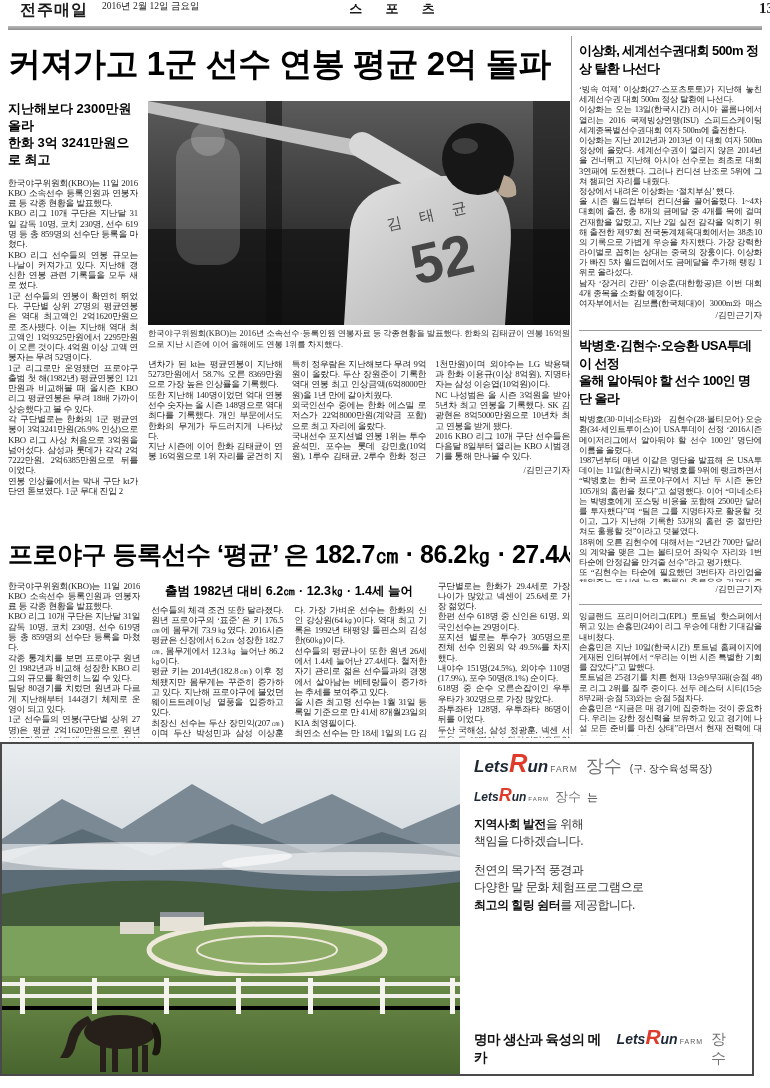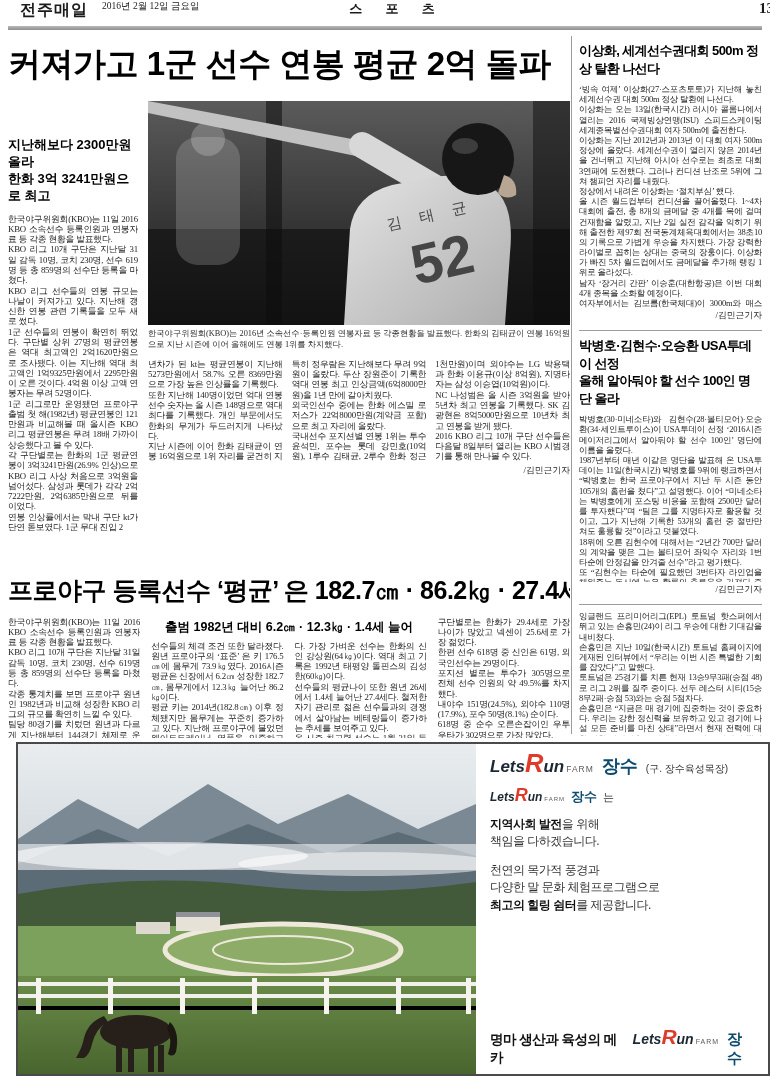--- a/index.html
+++ b/index.html
@@ -11,21 +11,21 @@
   .hdr-date{font-size:9.5px;margin-left:14px;padding-bottom:2px;color:#222;}
   .hdr-section{position:absolute;left:0;right:0;text-align:center;font-weight:bold;font-size:13px;letter-spacing:10px;padding-bottom:1px;}
   .hdr-page{margin-left:auto;font-size:15px;font-weight:bold;padding-bottom:0;}
   .hdr-rule{position:absolute;left:8px;top:26px;width:754px;height:4px;background:linear-gradient(#b9b9b9,#8f8f8f);}
   
   .main{position:absolute;left:8px;top:32px;width:562px;height:706px;overflow:hidden;}
   .a1-headline{font-family:"Liberation Sans","DejaVu Sans",sans-serif;font-weight:bold;font-size:33px;
                letter-spacing:-0.5px;margin:10px 0 14px 0;white-space:nowrap;color:#000;}
   .a1-wrap{display:flex;gap:10px;}
   .a1-c1{width:130px;flex:none;}
-  .a1-sub{font-family:"Liberation Sans","DejaVu Sans",sans-serif;font-weight:bold;font-size:13px;line-height:1.3;margin-bottom:9px;color:#000;margin-top:36px;}
+  .a1-sub{font-family:"Liberation Sans","DejaVu Sans",sans-serif;font-weight:bold;font-size:13px;line-height:1.3;margin-bottom:9px;color:#000;}
   .bodytxt{font-size:8.8px;line-height:1.17;text-align:justify;white-space:pre-line;letter-spacing:-0.2px;color:#1d1d1d;}
   .a1-c1 .bodytxt{height:352px;overflow:hidden;}
   .a1-right{flex:1;min-width:0;}
   .photo{width:100%;height:224px;background:#222;overflow:hidden;}
   .photo svg{display:block;}
   .caption{font-size:8.3px;line-height:1.32;color:#2a2a2a;margin:4px 0 8px 0;text-align:justify;}
   .a1-cols{display:flex;gap:9px;}
   .a1-cols .col{flex:1;min-width:0;}
   .a1-cols .bodytxt{height:104px;overflow:hidden;}
   .byline{font-size:8.8px;text-align:right;margin-top:2px;color:#1d1d1d;}
@@ -46,30 +46,30 @@
   .vrule{position:absolute;left:571px;top:36px;width:1px;height:698px;background:#9c9c9c;}
   .side{position:absolute;left:579px;top:36px;width:183px;height:700px;overflow:hidden;}
   .side-art{padding:6px 0 8px 0;}
   .side-art + .side-art{border-top:1px solid #9c9c9c;}
   .side-h{font-family:"Liberation Sans","DejaVu Sans",sans-serif;font-weight:bold;font-size:13px;line-height:1.35;
           letter-spacing:-0.6px;margin-bottom:7px;color:#000;}
   .side-h .h2line:empty{display:none;}
   .side-body{font-size:8.5px;line-height:1.2;text-align:justify;white-space:pre-line;letter-spacing:-0.2px;overflow:hidden;color:#1d1d1d;}
   .sb-0{max-height:224px;} .sb-1{max-height:168px;} .sb-2{max-height:136px;}
   
-  .ad{position:absolute;left:16px;top:742px;width:754px;height:334px;border:2px solid #4a4a4a;
+  .ad{position:absolute;left:0;top:742px;width:754px;height:334px;border:2px solid #4a4a4a;
       box-sizing:border-box;display:flex;background:#fff;}
   .ad-photo{width:458px;flex:none;overflow:hidden;}
   .ad-panel{flex:1;padding:8px 12px 6px 14px;display:flex;flex-direction:column;font-family:"Liberation Sans","DejaVu Sans",sans-serif;}
   .lr{font-style:italic;font-weight:bold;color:#1c2733;white-space:nowrap;}
   .lr .r{color:#df3b2a;font-size:1.5em;line-height:0;}
   .lr .farm{font-style:normal;font-weight:normal;font-size:0.5em;letter-spacing:1px;color:#5a5a5a;margin-left:2px;}
   .ad-logo-row{display:flex;align-items:baseline;gap:8px;margin:2px 0 10px 0;}
   .ad-logo-row .lr{font-size:17px;}
-  .ad-name{font-weight:bold;font-size:18px;color:#0c4a6e;}
+  .ad-name{font-weight:normal;font-size:18px;color:#737373;}
   .ad-oldname{font-size:10px;color:#333;}
   .ad-headline{font-weight:bold;font-size:14.5px;color:#111;margin-bottom:12px;letter-spacing:-0.5px;}
   .ad-intro{display:flex;align-items:baseline;gap:6px;margin-bottom:10px;}
   .ad-intro .lr{font-size:12px;}
   .ad-intro .ad-name{font-size:13px;}
   .ad-intro-suffix{font-size:11px;color:#333;}
   .ad-para{font-size:12px;line-height:1.45;color:#333;margin-bottom:11px;white-space:pre-line;letter-spacing:-0.5px;}
   .ad-para b{color:#111;}
   .ad-footer{margin-top:auto;display:flex;align-items:baseline;gap:8px;}
   .ad-footer-text{font-weight:bold;font-size:13.5px;color:#111;letter-spacing:-0.5px;}

